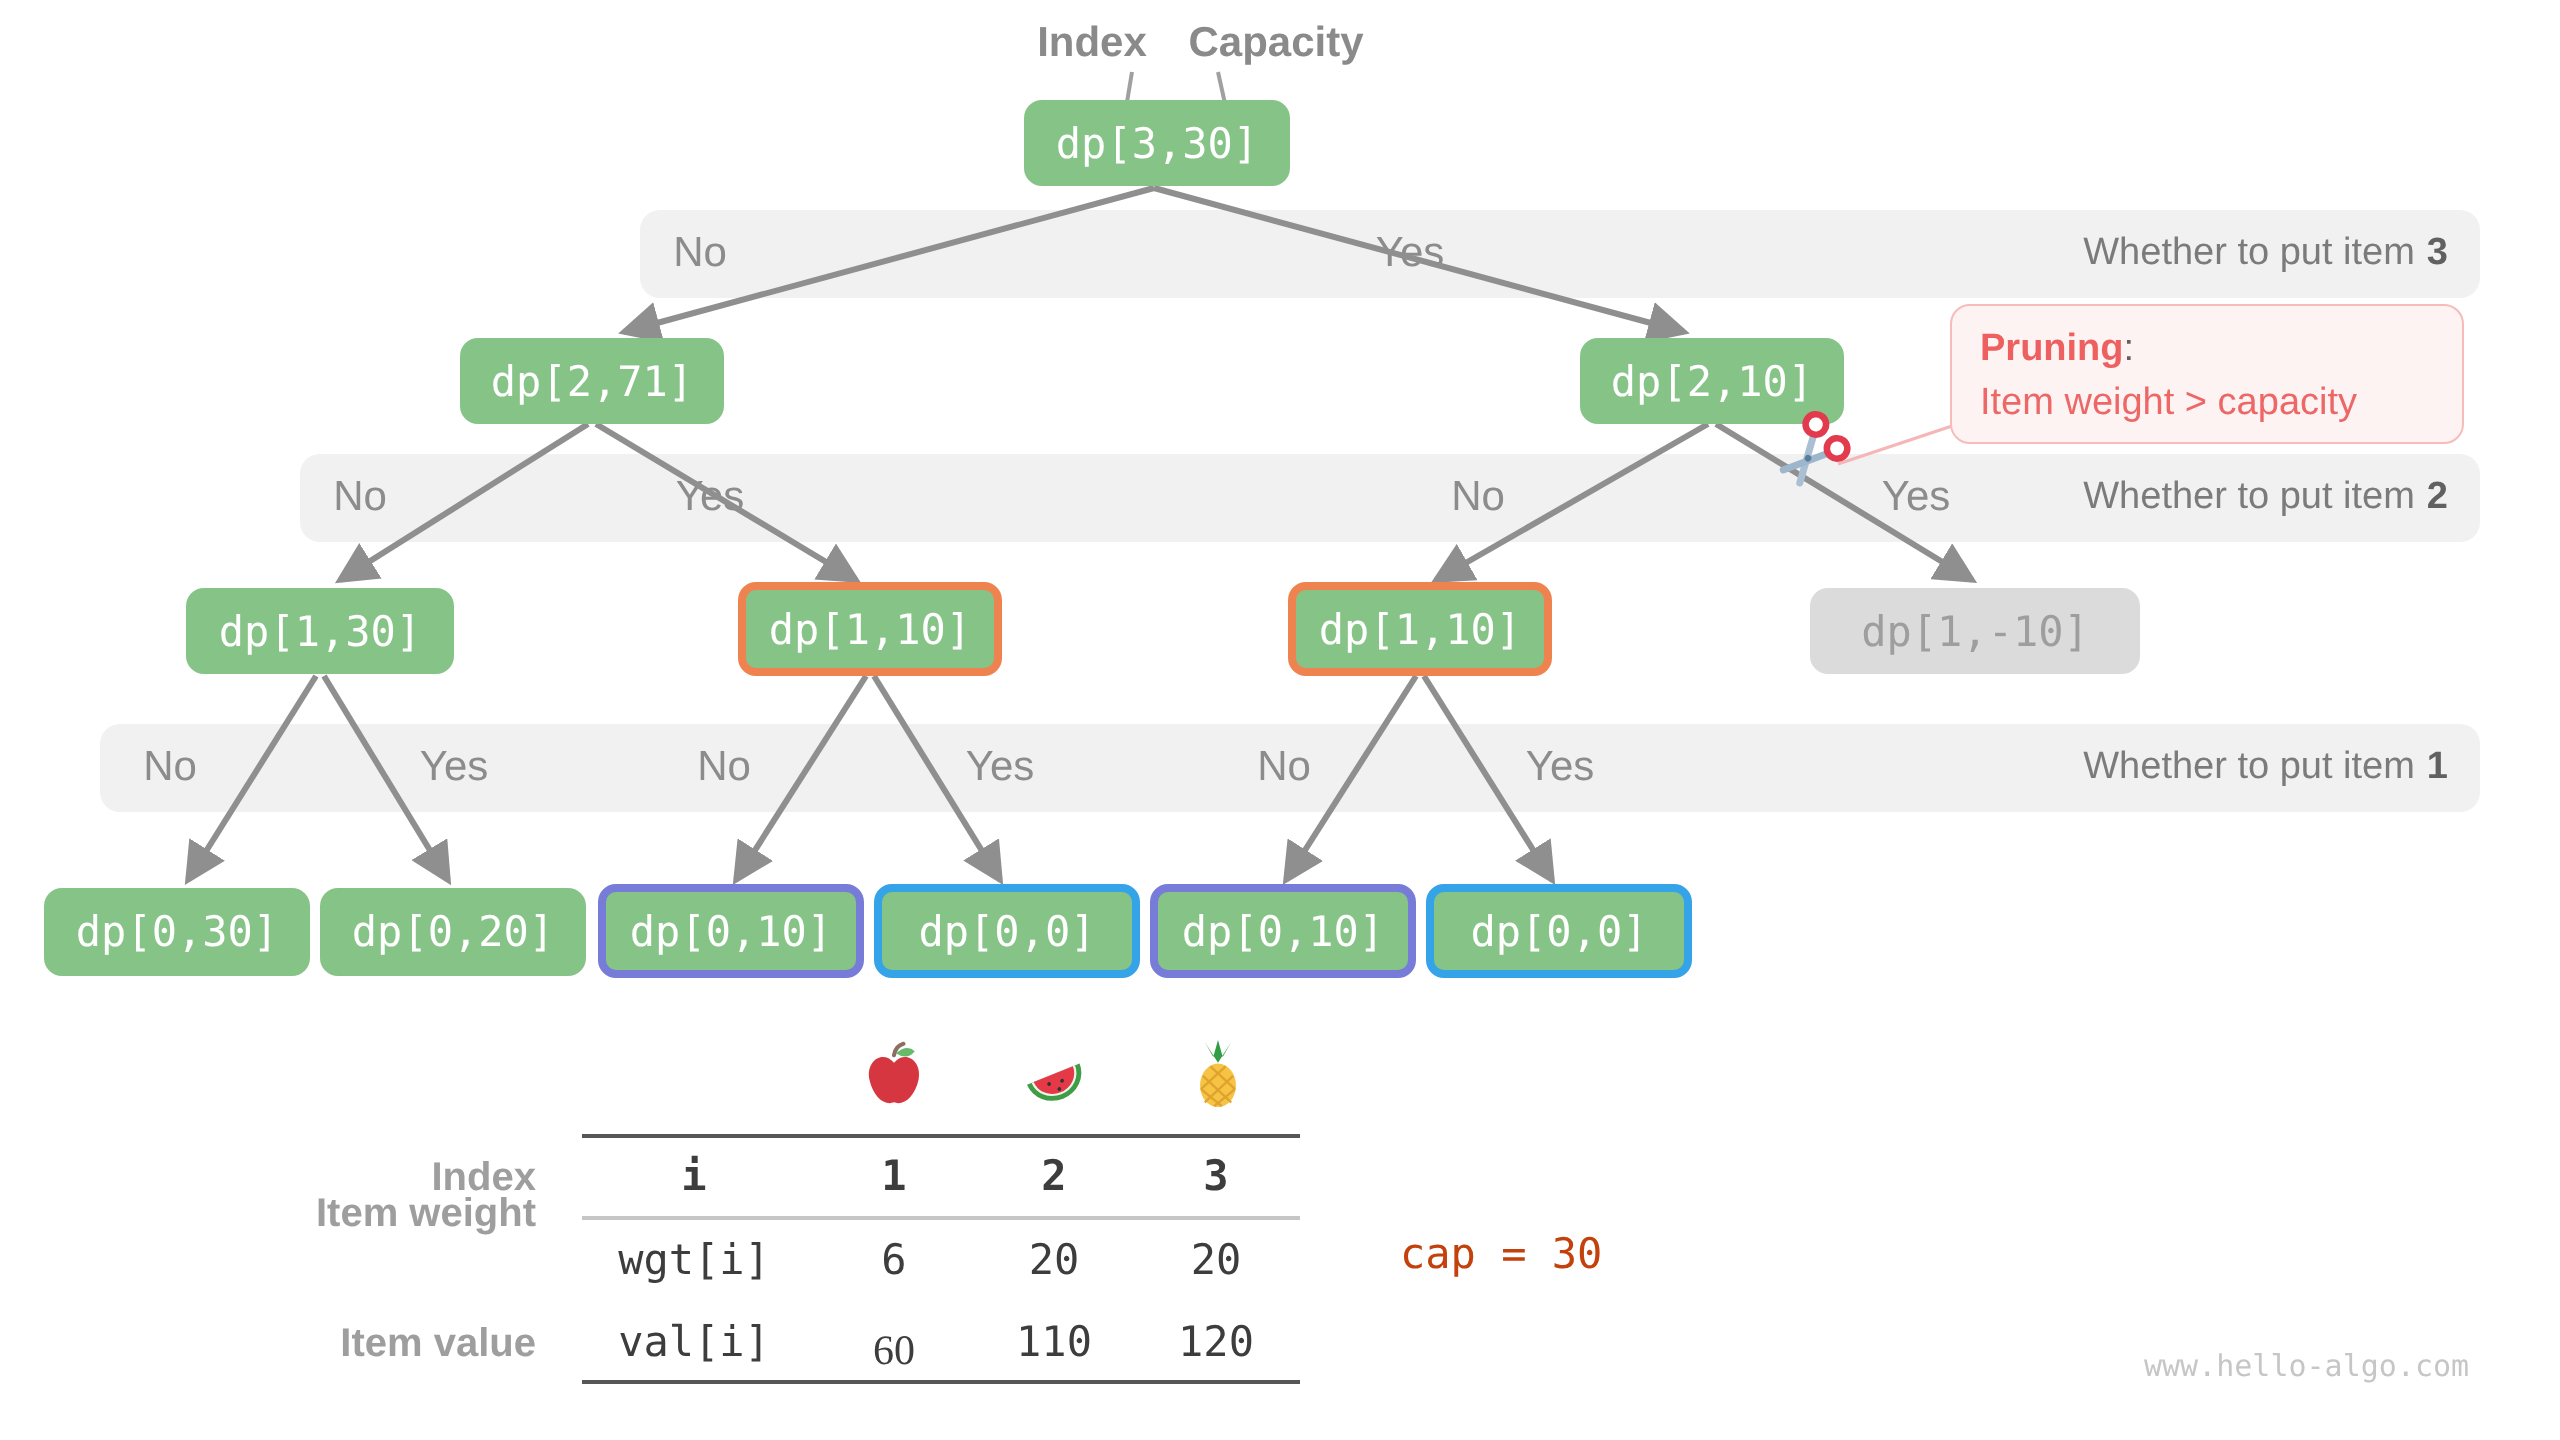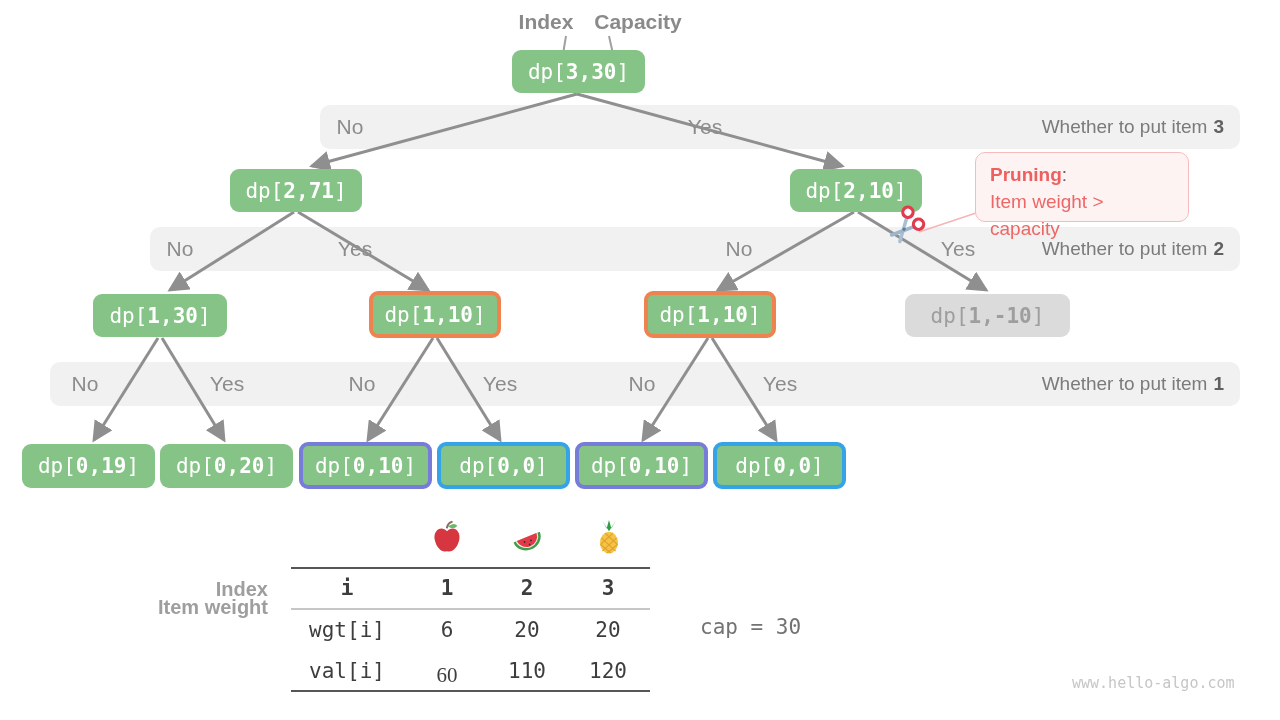--- a/index.html
+++ b/index.html
@@ -28,28 +28,28 @@
   
   .wires{position:absolute;left:0;top:0;z-index:2;}
   
   .node{
     position:absolute;z-index:3;box-sizing:border-box;
     display:flex;align-items:center;justify-content:center;
     background:#86c387;border-radius:9px;
     font-family:"DejaVu Sans Mono", monospace;font-size:21px;color:#ffffff;
     white-space:nowrap;
   }
-  .node .num{font-weight:bold;}
+  .node .num{font-weight:normal;}
   .node.orange{border:4px solid #ef8350;}
   .node.purple{border:4px solid #777cd8;}
   .node.blue{border:4px solid #35a3e8;}
   .node.gray{background:#dbdbdb;color:#9e9e9e;}
   
   .pruning{
-    position:absolute;left:975px;top:152px;width:214px;height:70px;z-index:4;box-sizing:border-box;
+    position:absolute;left:975px;top:152px;width:257px;height:70px;z-index:4;box-sizing:border-box;
     background:#fdf3f3;border:1.5px solid #f6bcbc;border-radius:10px;
     padding:8px 14px;font-size:19px;line-height:27px;
   }
   .pruning .ttl{font-weight:bold;color:#ee5f5f;}
   .pruning .colon{color:#616161;}
   .pruning .body{color:#ee6767;}
   
   .scissors{position:absolute;left:885px;top:206px;width:42px;height:42px;z-index:5;transform:rotate(38deg);}
   
   .rule{position:absolute;left:291px;width:359px;z-index:1;}
@@ -59,21 +59,21 @@
     position:absolute;left:80px;width:188px;text-align:right;
     font-weight:bold;font-size:20px;color:#9e9e9e;white-space:nowrap;
   }
   .cell{
     position:absolute;transform:translateX(-50%);
     font-family:"DejaVu Sans Mono", monospace;font-size:21px;color:#3d3d3d;white-space:nowrap;
   }
   .cell.hd{font-weight:bold;}
   .fruit{position:absolute;top:519px;width:34px;height:36px;}
   .cap-label{position:absolute;left:700px;top:578px;font-weight:bold;font-size:20px;color:#9e9e9e;white-space:nowrap;}
-  .cap-value{position:absolute;left:700px;top:615px;font-family:"DejaVu Sans Mono", monospace;font-size:21px;color:#737373;white-space:nowrap;text-align:center;}
+  .cap-value{position:absolute;left:700px;top:615px;font-family:"DejaVu Sans Mono", monospace;font-size:21px;color:#c2410c;white-space:nowrap;text-align:center;}
   .watermark{
     position:absolute;left:1072px;top:674px;
     font-family:"DejaVu Sans Mono", monospace;font-size:15px;color:#c6c6c6;white-space:nowrap;
   }
 </style>
 </head>
 <body>
 
 <div class="stage">
 
@@ -160,21 +160,21 @@
       <span class="num">1,10</span>
       <span>]</span>
   </div>
   <div class="node gray" style="left:905px;top:294px;width:165px;height:43px;">
     <span>dp[</span>
       <span class="num">1,-10</span>
       <span>]</span>
   </div>
   <div class="node" style="left:22px;top:444px;width:133px;height:44px;">
     <span>dp[</span>
-      <span class="num">0,19</span>
+      <span class="num">0,30</span>
       <span>]</span>
   </div>
   <div class="node" style="left:160px;top:444px;width:133px;height:44px;">
     <span>dp[</span>
       <span class="num">0,20</span>
       <span>]</span>
   </div>
   <div class="node purple" style="left:299px;top:442px;width:133px;height:47px;">
     <span>dp[</span>
       <span class="num">0,10</span>
@@ -246,20 +246,21 @@
   <span class="cell hd" style="left:447px;top:576px;">1</span>
   <span class="cell hd" style="left:527px;top:576px;">2</span>
   <span class="cell hd" style="left:608px;top:576px;">3</span>
 
   <div class="rowlabel" style="top:596px;">Item weight</div>
   <span class="cell" style="left:347px;top:618px;">wgt[i]</span>
   <span class="cell" style="left:447px;top:618px;">6</span>
   <span class="cell" style="left:527px;top:618px;">20</span>
   <span class="cell" style="left:608px;top:618px;">20</span>
 
+  <div class="rowlabel" style="top:661px;">Item value</div>
   <span class="cell" style="left:347px;top:659px;">val[i]</span>
   <span class="cell" style="left:447px;top:663px;font-family:Liberation Serif, serif;">60</span>
   <span class="cell" style="left:527px;top:659px;">110</span>
   <span class="cell" style="left:608px;top:659px;">120</span>
 
   <div class="cap-value">cap = 30</div>
 
   <div class="watermark">www.hello-algo.com</div>
 
 </div>

